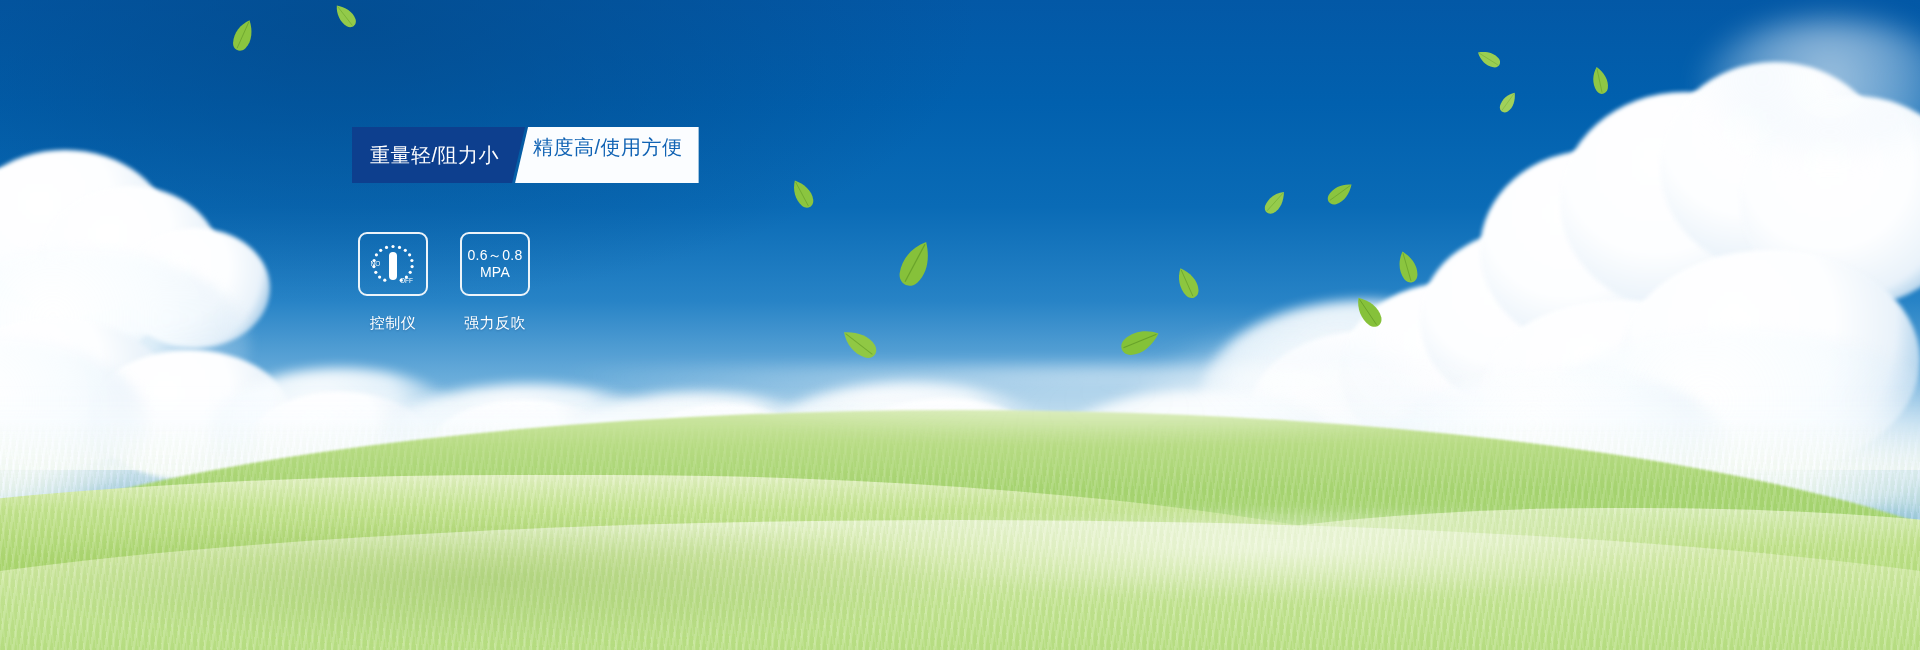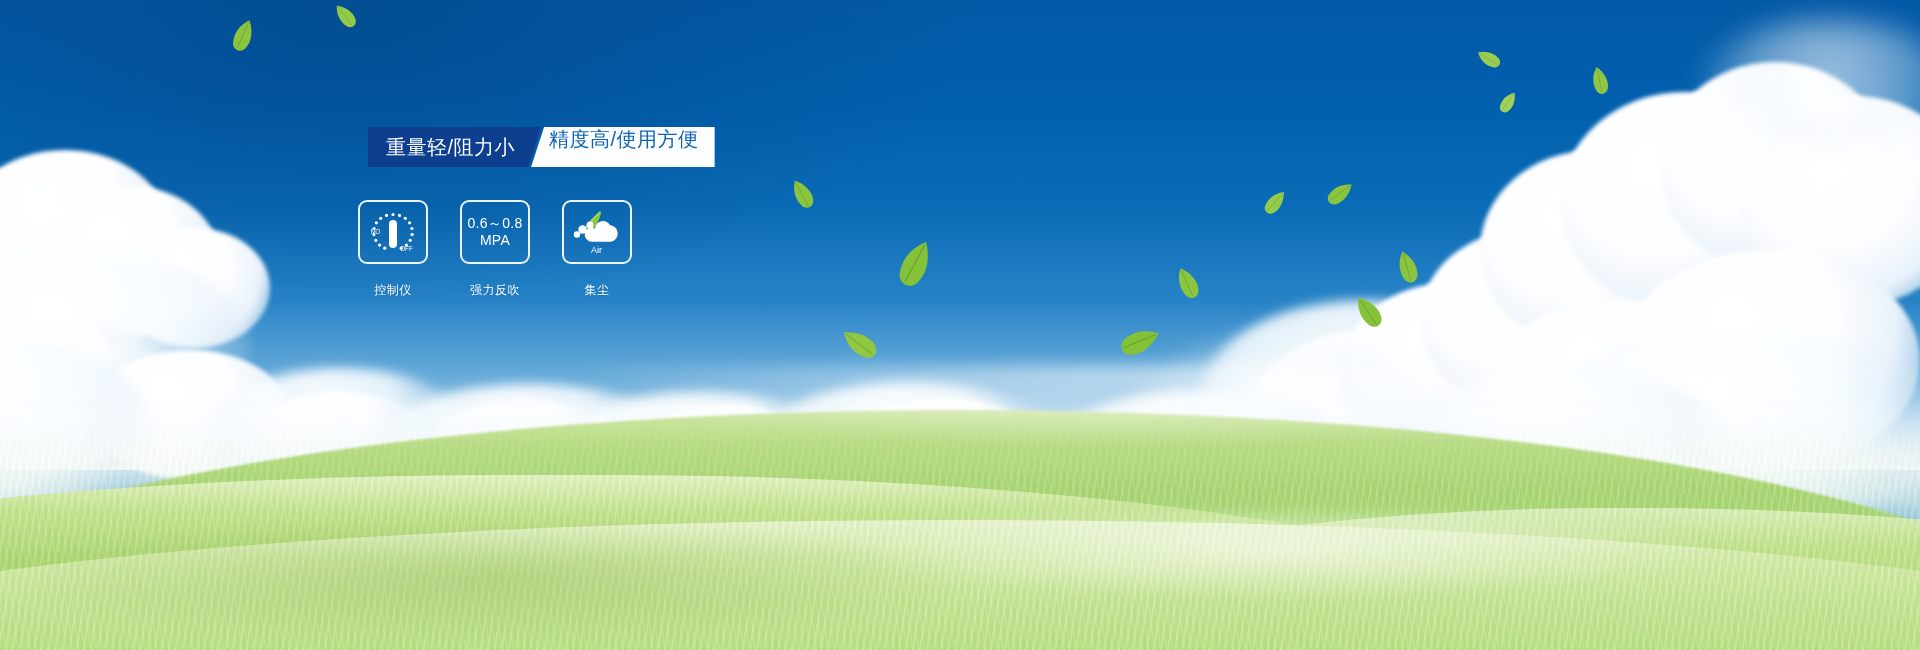--- a/index.html
+++ b/index.html
@@ -153,23 +153,22 @@
     top: -35px;
     width: 62px;
     height: 56px;
   }
 
   
   .badges {
     margin-top: 19px;
     position: relative;
     display: flex;
-    height: 40px;
+    height: 56px;
     width: 323px;
-    margin-left: 16px;
   }
   .badge {
     display: flex;
     align-items: center;
     font-size: 20px;
     letter-spacing: .5px;
     white-space: nowrap;
   }
   .badge-dark {
     background: #0D3F8E;
@@ -191,39 +190,39 @@
     display: flex;
     gap: 20px;
   }
   .feature {
     width: 82px;
     text-align: center;
   }
   .feature-box {
     width: 70px;
     height: 64px;
-    margin: 0 auto;
+    margin: 16px auto;
     border: 2px solid rgba(255,255,255,.92);
     border-radius: 9px;
     display: flex;
     flex-direction: column;
     align-items: center;
     justify-content: center;
     color: #ffffff;
   }
   .feature-text {
     font-size: 14px;
     line-height: 1.25;
     color: #ffffff;
     letter-spacing: .3px;
     white-space: nowrap;
   }
   .feature-label {
     margin-top: 18px;
-    font-size: 12px;
+    font-size: 15px;
     color: #ffffff;
     letter-spacing: .5px;
     white-space: nowrap;
     text-shadow: 0 1px 2px rgba(0,40,90,.25);
   }
   .feature-box svg { display: block; }
 </style>
 </head>
 <body>
 
@@ -414,30 +413,16 @@
       <div class="feature">
         <div class="feature-box">
           <div class="feature-text">0.6～0.8</div>
           <div class="feature-text">MPA</div>
         </div>
         <div class="feature-label">强力反吹</div>
       </div>
 
 
 
-      <div class="feature">
-        <div class="feature-box">
-          <svg width="52" height="46" viewBox="0 0 52 46">
-            <path d="M30 2C24 6 18 12 14 18l7 5c4-7 9-14 9-21z" fill="#8DC63F"></path>
-            <path d="M29 3c-5 5-10 11-13 16" stroke="#A6D95E" stroke-width="1.6" fill="none"></path>
-            <path d="M24 20c0-4.4 3.6-8 8-8 3 0 5.7 1.7 7 4.2 4.3.3 7.7 3.9 7.7 8.3 0 4.6-3.7 8.3-8.3 8.3H21c-4 0-7.2-3.2-7.2-7.2 0-3.7 2.8-6.8 6.5-7.2.9-.1 2.2.3 3.7 1.6z" fill="#ffffff"></path>
-            <circle cx="11.5" cy="20.5" r="4.2" fill="#ffffff"></circle>
-            <circle cx="6" cy="25.5" r="3.2" fill="#ffffff"></circle>
-            <circle cx="19" cy="16" r="3.4" fill="#ffffff"></circle>
-            <text x="20" y="44" font-family="'Liberation Sans',sans-serif" font-size="9" fill="#ffffff">Air</text>
-          </svg>
-        </div>
-        <div class="feature-label">集尘</div>
-      </div>
 
     </div>
   </div>
 </div>
 
 </body></html>

